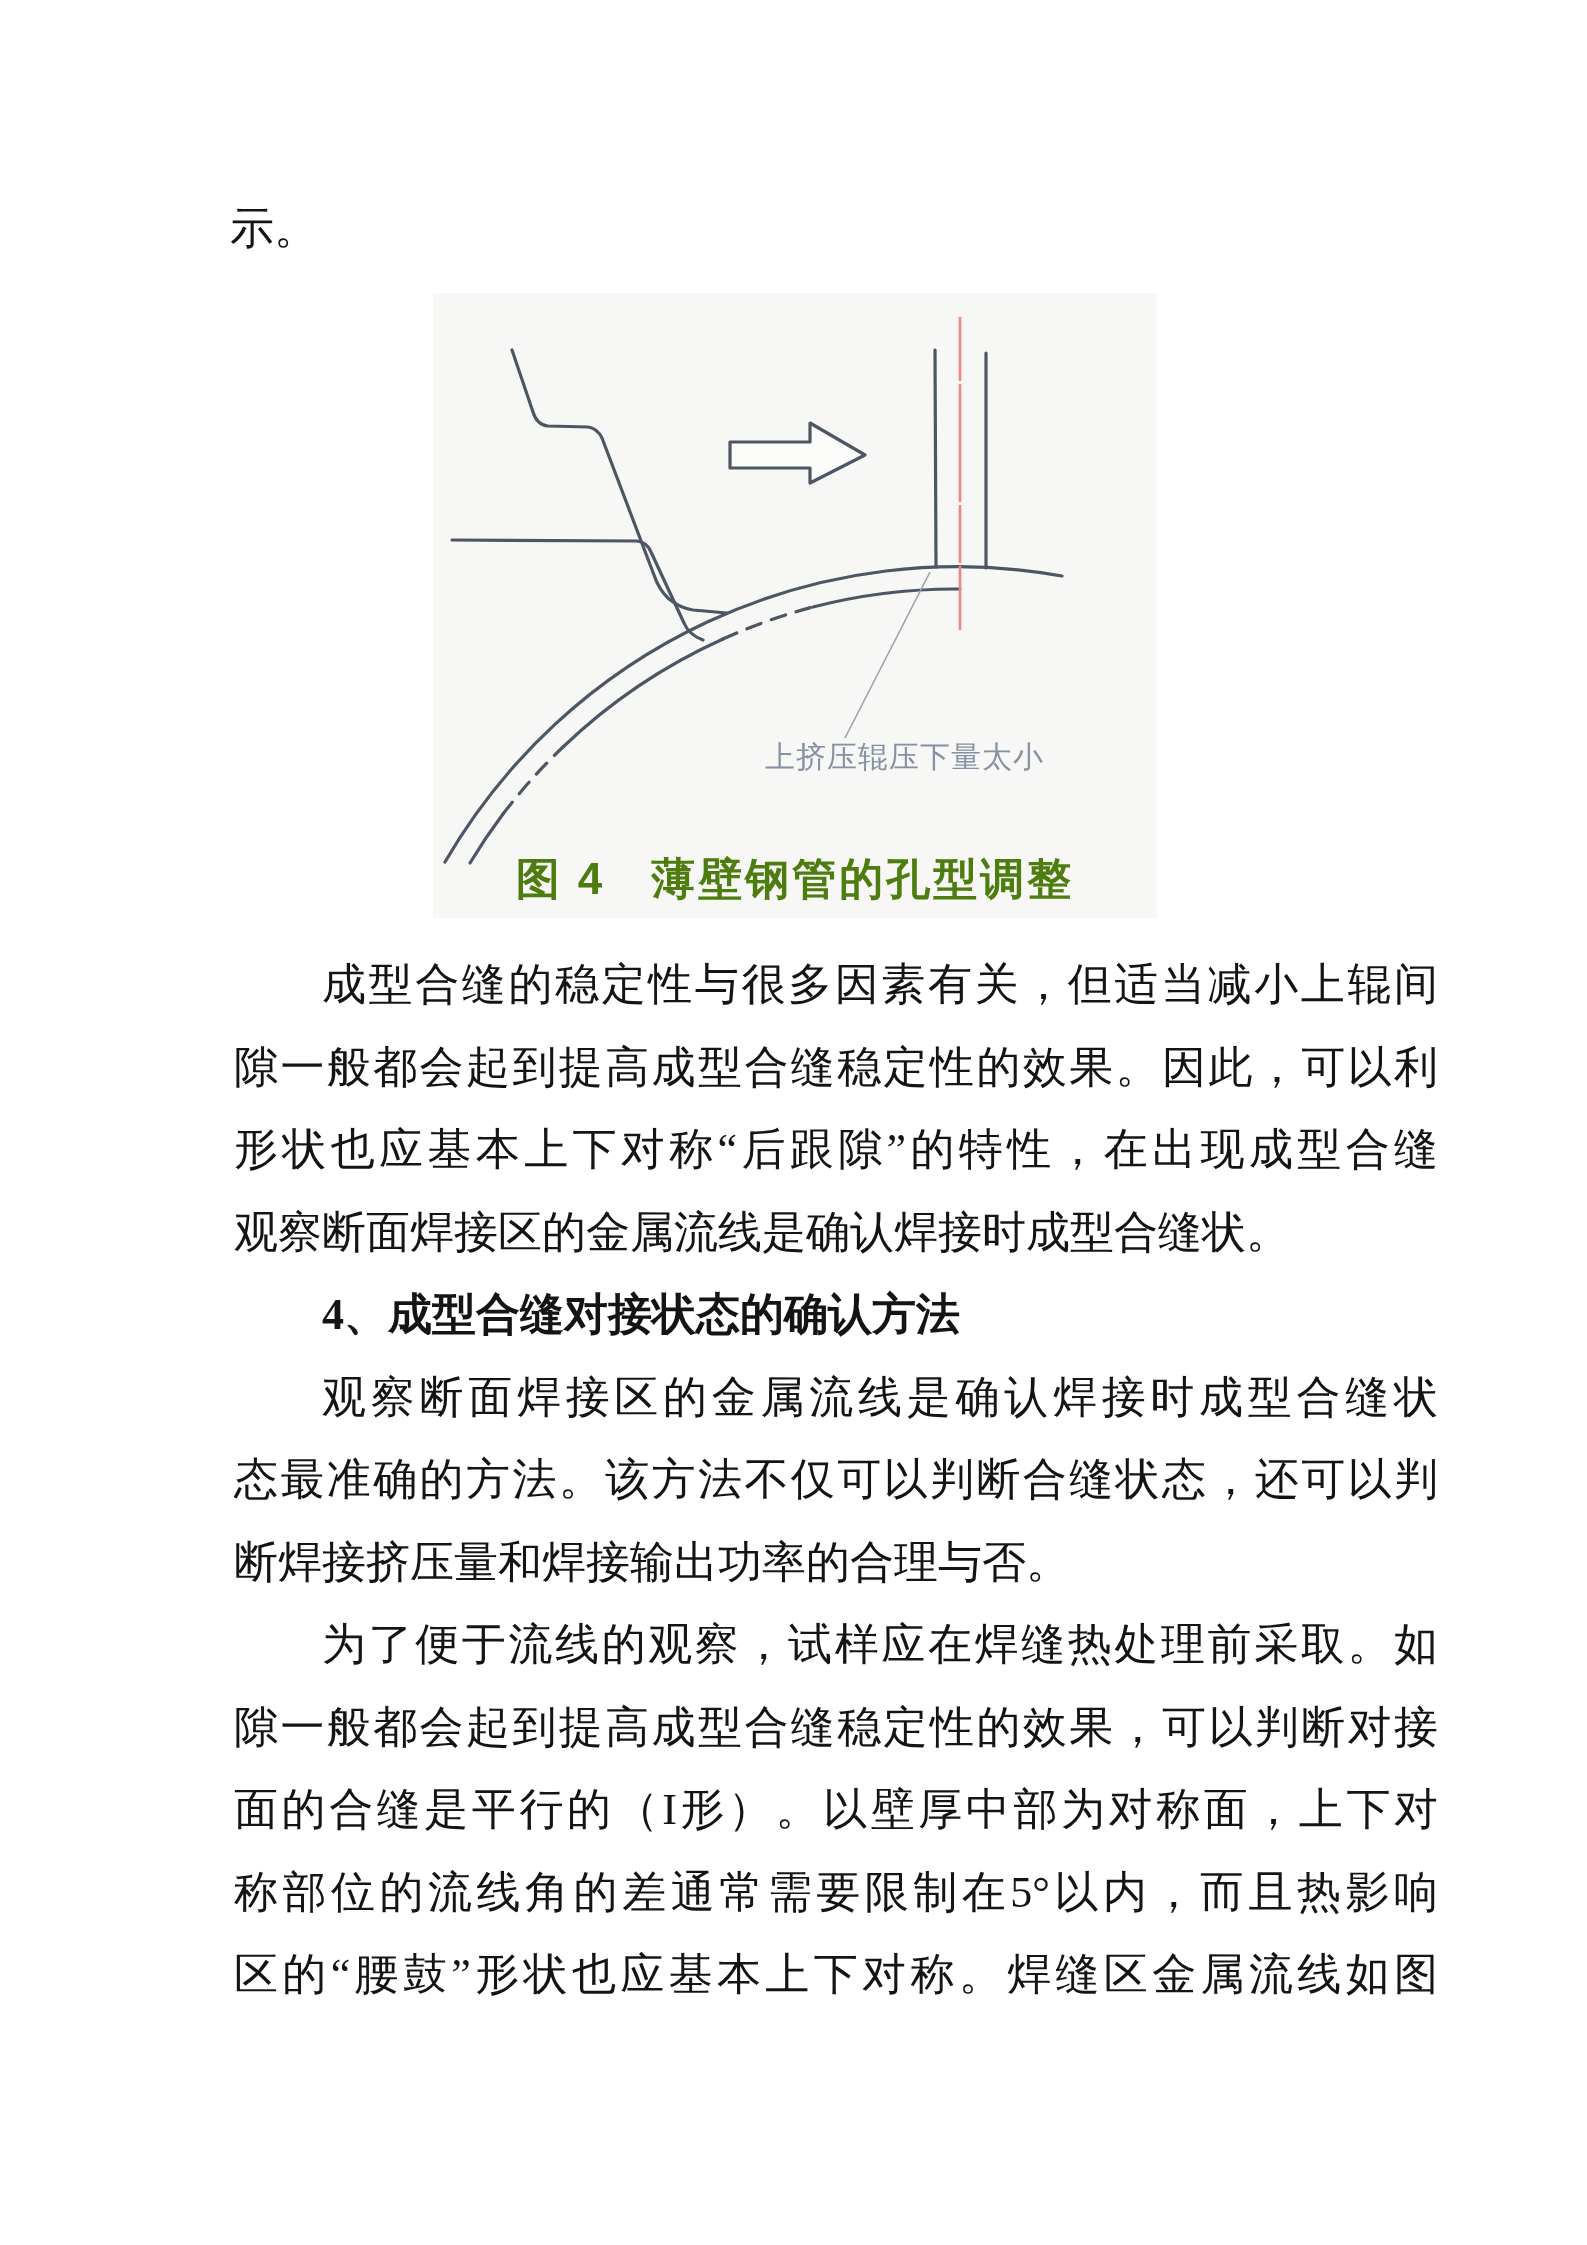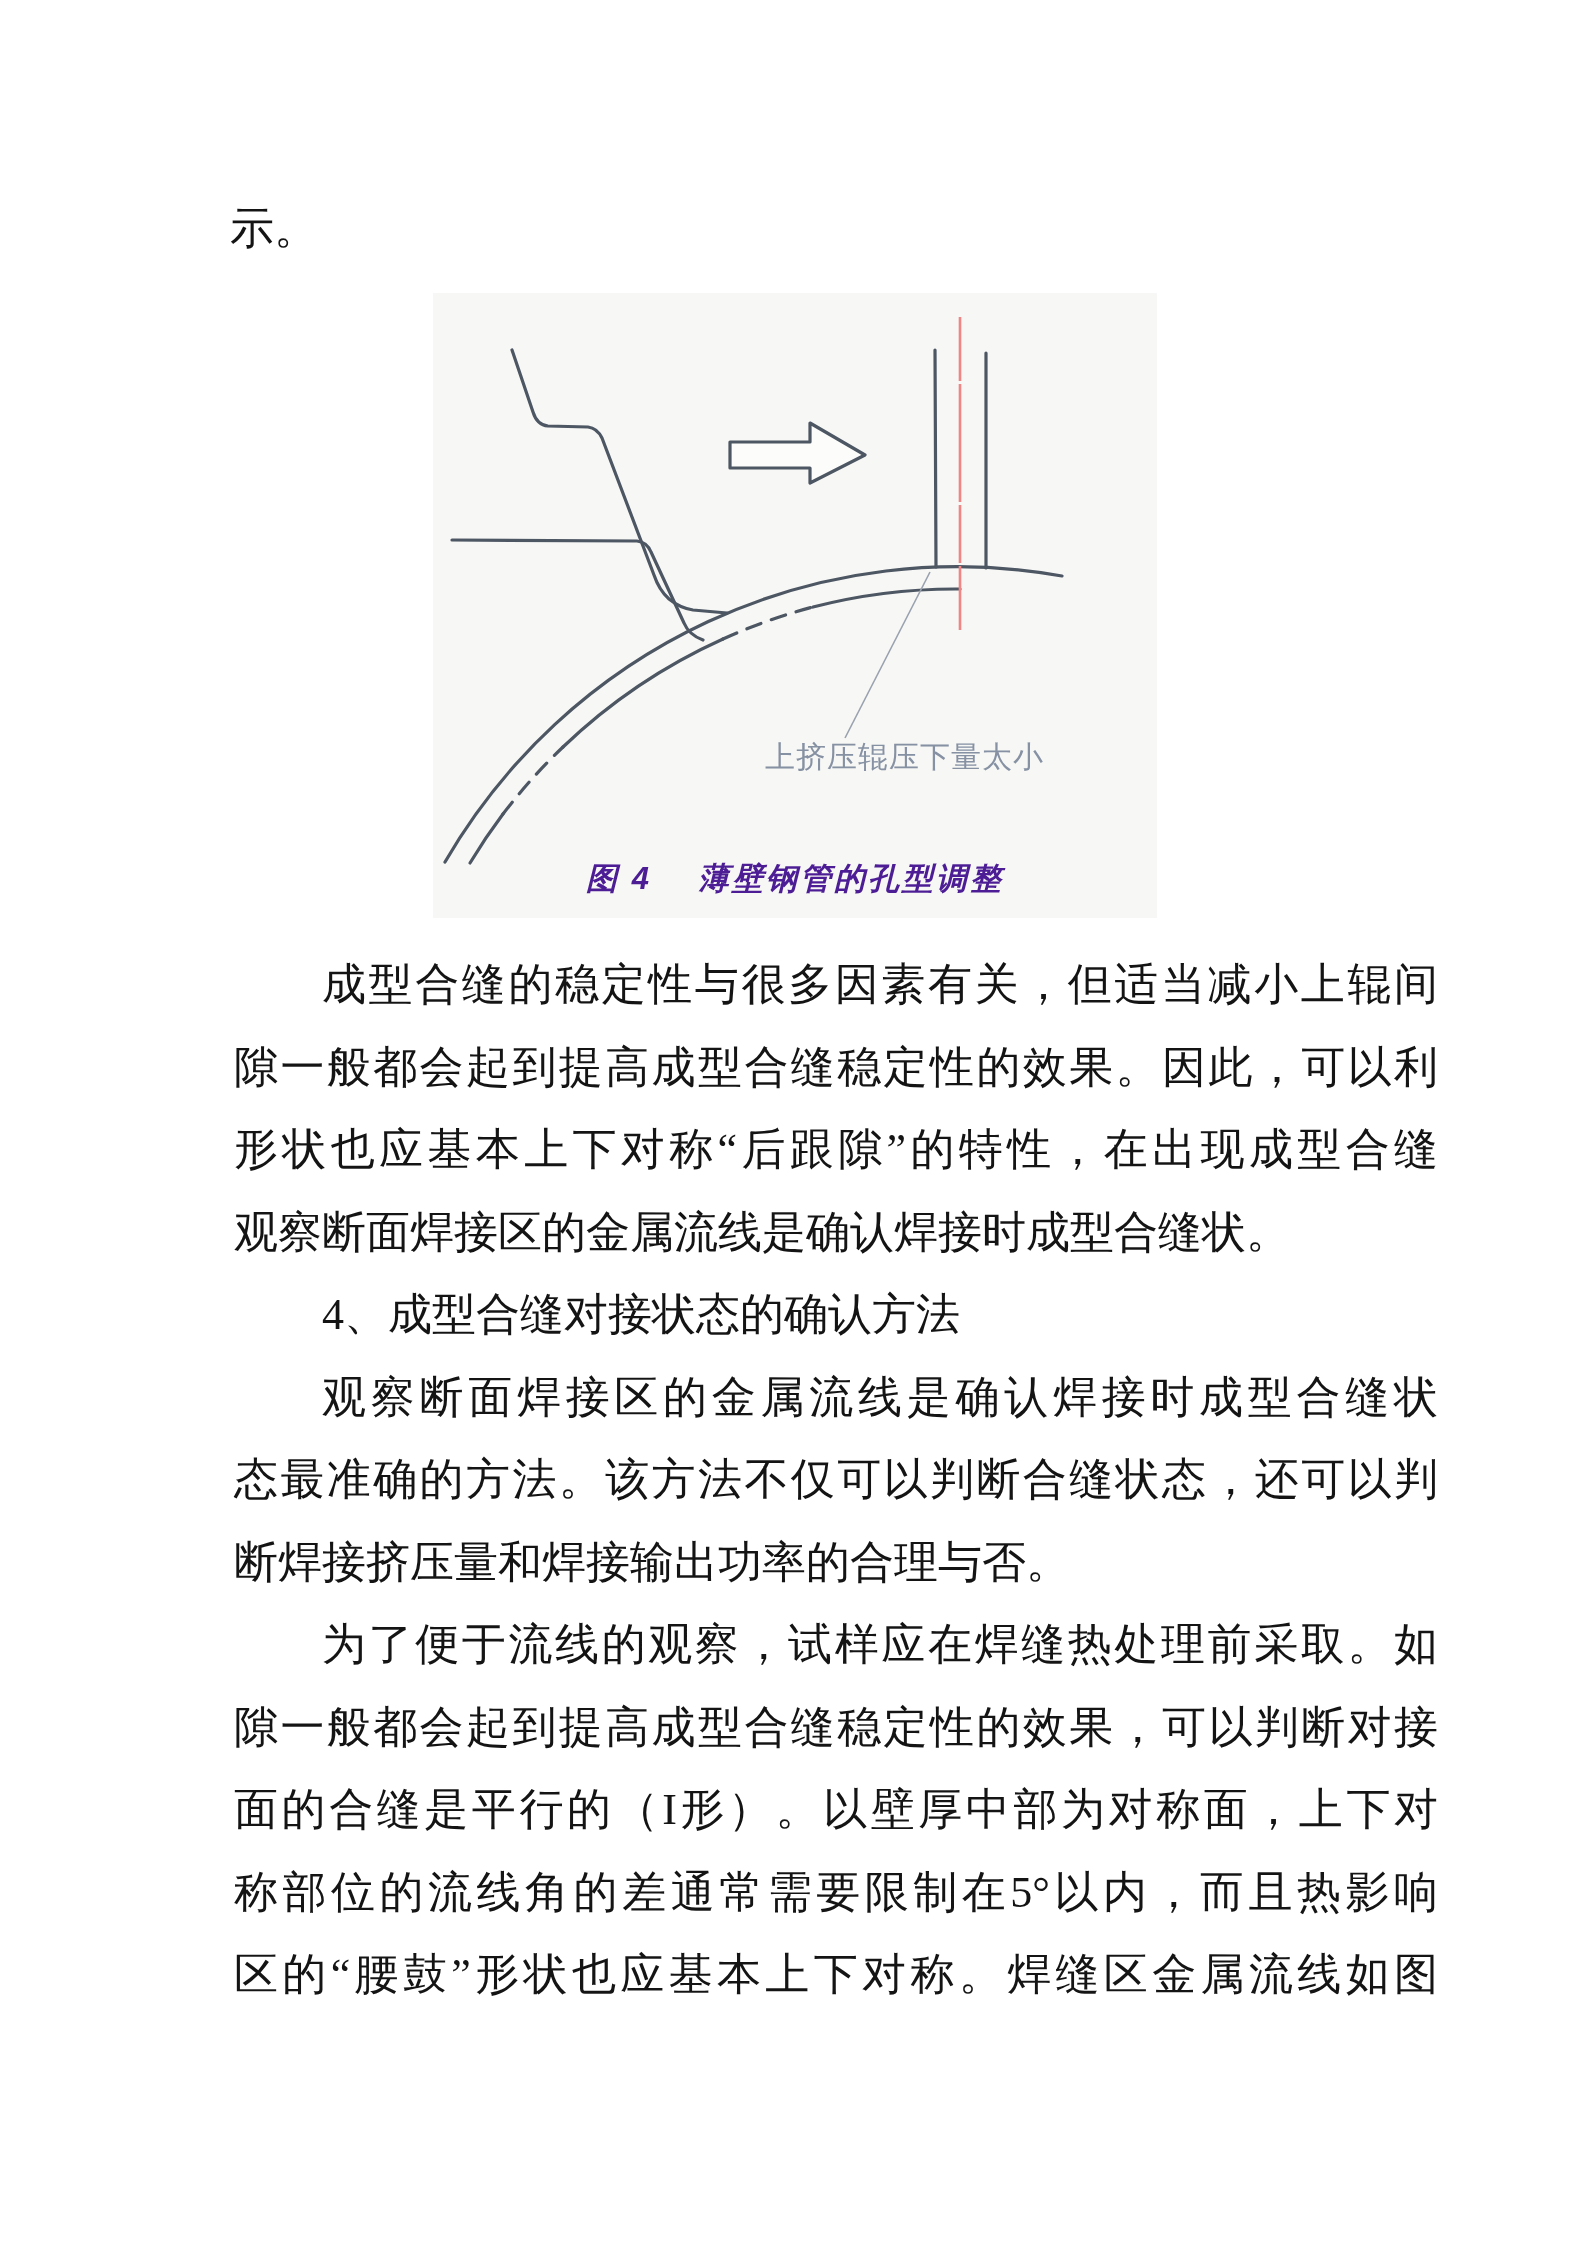--- a/index.html
+++ b/index.html
@@ -20,33 +20,32 @@
   .flow {
     position:absolute; left:234px; top:944px; width:1204px;
   }
   .line {
     font-size:44px; line-height:82.5px;
     text-align:justify; text-align-last:justify;
     text-justify:inter-character;
   }
   .line.pfinal { text-align-last:left; }
   .tblock .line:first-child { text-indent:88px; }
-  .heading-line { font-weight:normal; text-align-last:left; }
+  .heading-line { font-weight:bold; text-align-last:left; }
   
   .figure {
     position:absolute; left:433px; top:293px; width:724px; height:625px;
   }
   .figure svg { position:absolute; left:0; top:0; }
   .caption {
     position:absolute; left:0; right:0; top:560px; height:52px;
     display:flex; justify-content:center; align-items:center; gap:46px;
     font-family:"Liberation Sans","DejaVu Sans",sans-serif;
-    font-weight:bold; font-size:31px; letter-spacing:3px; color:#4c1d95;
+    font-weight:bold; font-size:44px; letter-spacing:3px; color:#4d7c0f;
     white-space:nowrap;
-    font-style:italic;
   }
 </style>
 </head>
 <body>
 
 <div class="page">
 
   <div class="lead-line">示。</div>
 
   <div class="figure">

